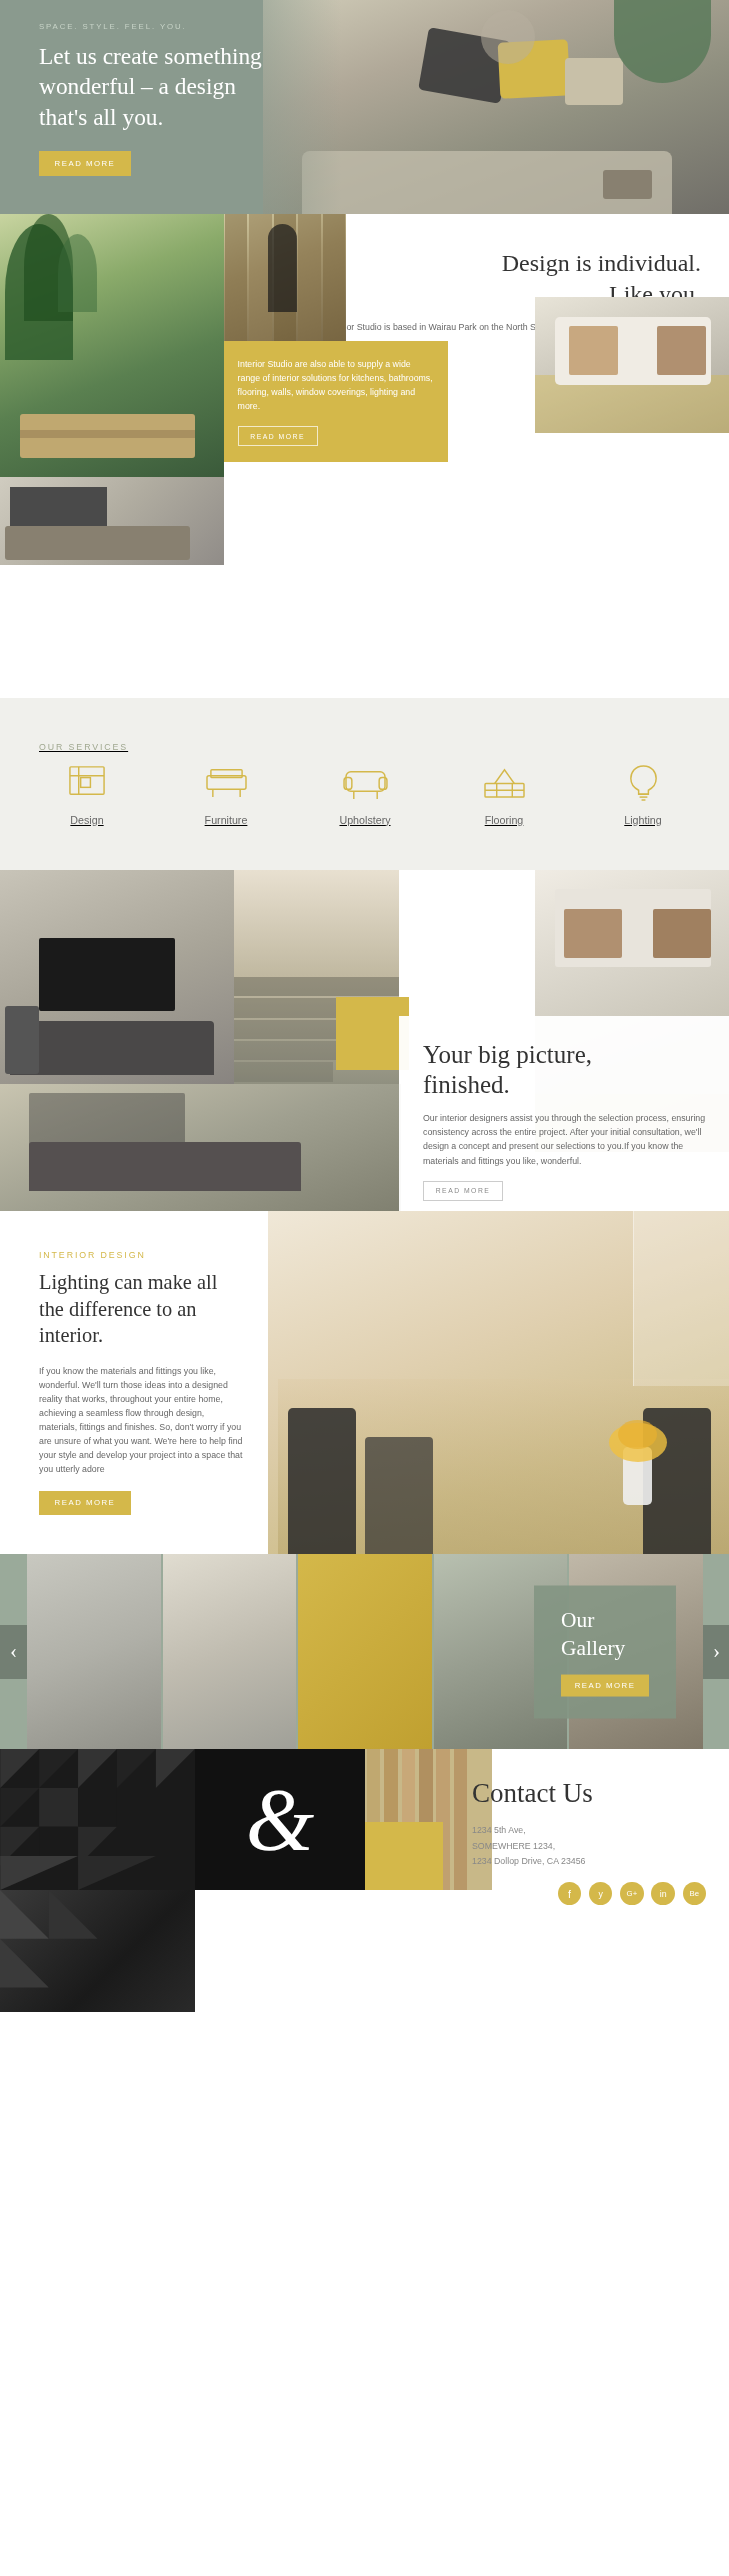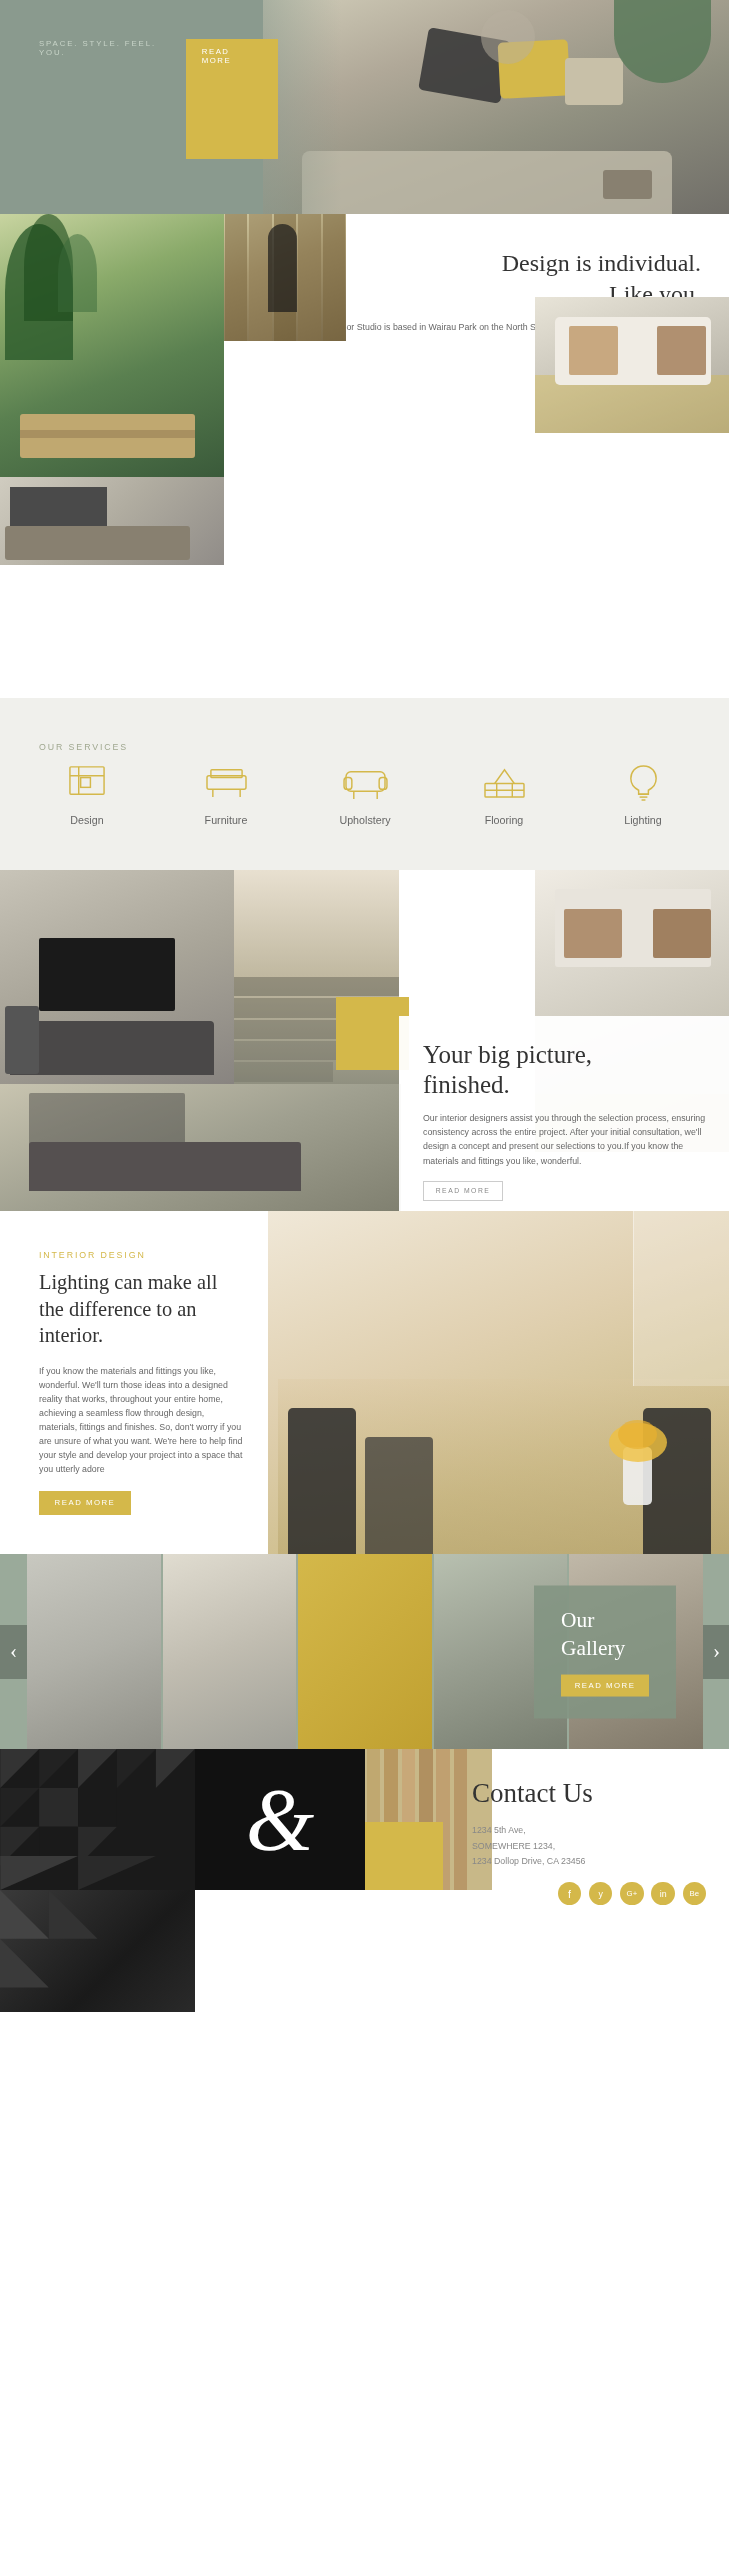--- a/index.html
+++ b/index.html
@@ -21,22 +21,23 @@
 
     <div style="position:absolute; bottom:0; right:58px; width:370px; height:63px; background:#c0bcaa; border-radius:7.8px 7.8px 0 0; opacity:0.8;"></div>
 
     <div style="position:absolute; bottom:14.6px; right:78px; width:49px; height:29px; background:#888070; border-radius:2.9px;"></div>
 
     <div style="position:absolute; top:9.7px; right:195px; width:54px; height:54px; background:#b8b0a0; border-radius:50%; opacity:0.5;"></div>
   </div>
 
   <div style="position:absolute; left:0; top:0; width:341px; height:214px; background: linear-gradient(to right, #8a9a8e 60%, transparent 100%);"></div>
 
-  <div style="position:absolute; left:0; top:0; width:302px; height:183px; padding:39px 24px 24px 39px; display:flex; flex-direction:row; justify-content:center;">
+  <div style="position:absolute; left:0; top:0; width:302px; height:183px; padding:39px 24px 24px 39px; display:flex; flex-direction:column; justify-content:center;">
     <p style="font-family:Arial,sans-serif; font-size:7.8px; letter-spacing:1.9px; color:#c8d4c8; margin-bottom:9.7px;">SPACE. STYLE. FEEL. YOU.</p>
+    <h1 style="font-size:23.4px; line-height:1.3; color:#fff; margin-bottom:19.5px; font-weight:normal;">Let us create something wonderful – a design that's all you.</h1>
     <a style="display:inline-block; background:#d4b84a; color:#fff; font-family:Arial,sans-serif; font-size:7.8px; letter-spacing:1.5px; text-transform:uppercase; padding:7.8px 15.6px; text-decoration:none; width:fit-content; cursor:pointer;">READ MORE</a>
   </div>
 </section>
 
 <section style="position:relative; min-height:350px; background:#fff; overflow:hidden;">
 
   <h2 style="font-size:24px; color:#333; font-weight:normal; text-align:right; padding:34px 29px 9.7px 311px; line-height:1.3;">Design is individual.<br>Like you.</h2>
   <p style="font-family:Arial,sans-serif; font-size:8.8px; line-height:1.6; color:#666; text-align:right; padding:0 29px 0 321px; margin-bottom:0;">Interior Studio is based in Wairau Park on the North Shore of Auckland, and offers a full range of interior decorating services.</p>
 
   <div style="position:absolute; left:0; top:0; width:224px; height:263px; overflow:hidden; background: linear-gradient(160deg, #c8d4a0 0%, #8aaa6a 30%, #5a8050 60%, #3a5a3a 100%);">
@@ -61,30 +62,34 @@
     <div style="position:absolute; top:9.7px; left:44px; width:29px; height:88px; background:#1a1a1a; border-radius:14.6px 14.6px 0 0; opacity:0.7;"></div>
   </div>
 
   <div style="position:absolute; right:0; top:83px; width:195px; height:136px; background: linear-gradient(160deg, #e8e4d8 0%, #c8c4b8 50%, #a8a498 100%); overflow:hidden;">
     <div style="position:absolute; bottom:0; left:0; width:100%; height:58px; background:#d4b84a; opacity:0.4;"></div>
     <div style="position:absolute; top:19.5px; left:19.5px; width:156px; height:68px; background:#f0ece4; border-radius:4.9px;"></div>
     <div style="position:absolute; top:29px; left:34px; width:49px; height:49px; background:#c8a880; border-radius:1.9px;"></div>
     <div style="position:absolute; top:29px; right:24px; width:49px; height:49px; background:#b09070; border-radius:1.9px;"></div>
   </div>
 
+  <div style="position:absolute; left:224px; top:127px; width:224px; background:#d4b84a; padding:15.6px 13.6px; z-index:10;">
+    <p style="font-family:Arial,sans-serif; font-size:8.8px; line-height:1.6; color:#fff; margin-bottom:11.7px;">Interior Studio are also able to supply a wide range of interior solutions for kitchens, bathrooms, flooring, walls, window coverings, lighting and more.</p>
+    <a style="display:inline-block; background:transparent; border:1px solid rgba(255,255,255,0.7); color:#fff; font-family:Arial,sans-serif; font-size:6.8px; letter-spacing:1.5px; text-transform:uppercase; padding:5.8px 11.7px; text-decoration:none; cursor:pointer;">READ MORE</a>
+  </div>
 
   <div style="position:absolute; left:0; top:263px; width:224px; height:88px; background: linear-gradient(135deg, #d0ccc0 0%, #b0aca0 50%, #908c88 100%); overflow:hidden;">
     <div style="position:absolute; top:9.7px; left:9.7px; width:97px; height:39px; background:#4a4a4a;"></div>
     <div style="position:absolute; bottom:4.9px; left:4.9px; width:185px; height:34px; background:#888070; border-radius:2.9px;"></div>
   </div>
 
   <div style="height:350px;"></div>
 </section>
 
-<section style="background:#f0f0ec; padding:44px 39px;">
+<section style="background:#f0f0ec; padding:44px 39px;text-decoration:underline;">
   <p style="font-family:Arial,sans-serif; font-size:8.8px; letter-spacing:1.9px; color:#a0a890; text-transform:uppercase; margin-bottom:7.8px;">OUR SERVICES</p>
   <div style="display:flex; justify-content:space-between;gap:43px;">
 
     <div style="display:flex; flex-direction:column; align-items:center; width:117px;">
       <div style="width:54px; height:44px; margin-bottom:9.7px; display:flex; align-items:center; justify-content:center;">
         <svg width="44" height="39" viewBox="0 0 45 40" stroke="#d4b84a" fill="none" stroke-width="1.5">
           <rect x="5" y="5" width="35" height="28" rx="1"></rect>
           <line x1="5" y1="14" x2="40" y2="14"></line>
           <line x1="14" y1="5" x2="14" y2="33"></line>
           <rect x="16" y="16" width="10" height="10"></rect>

